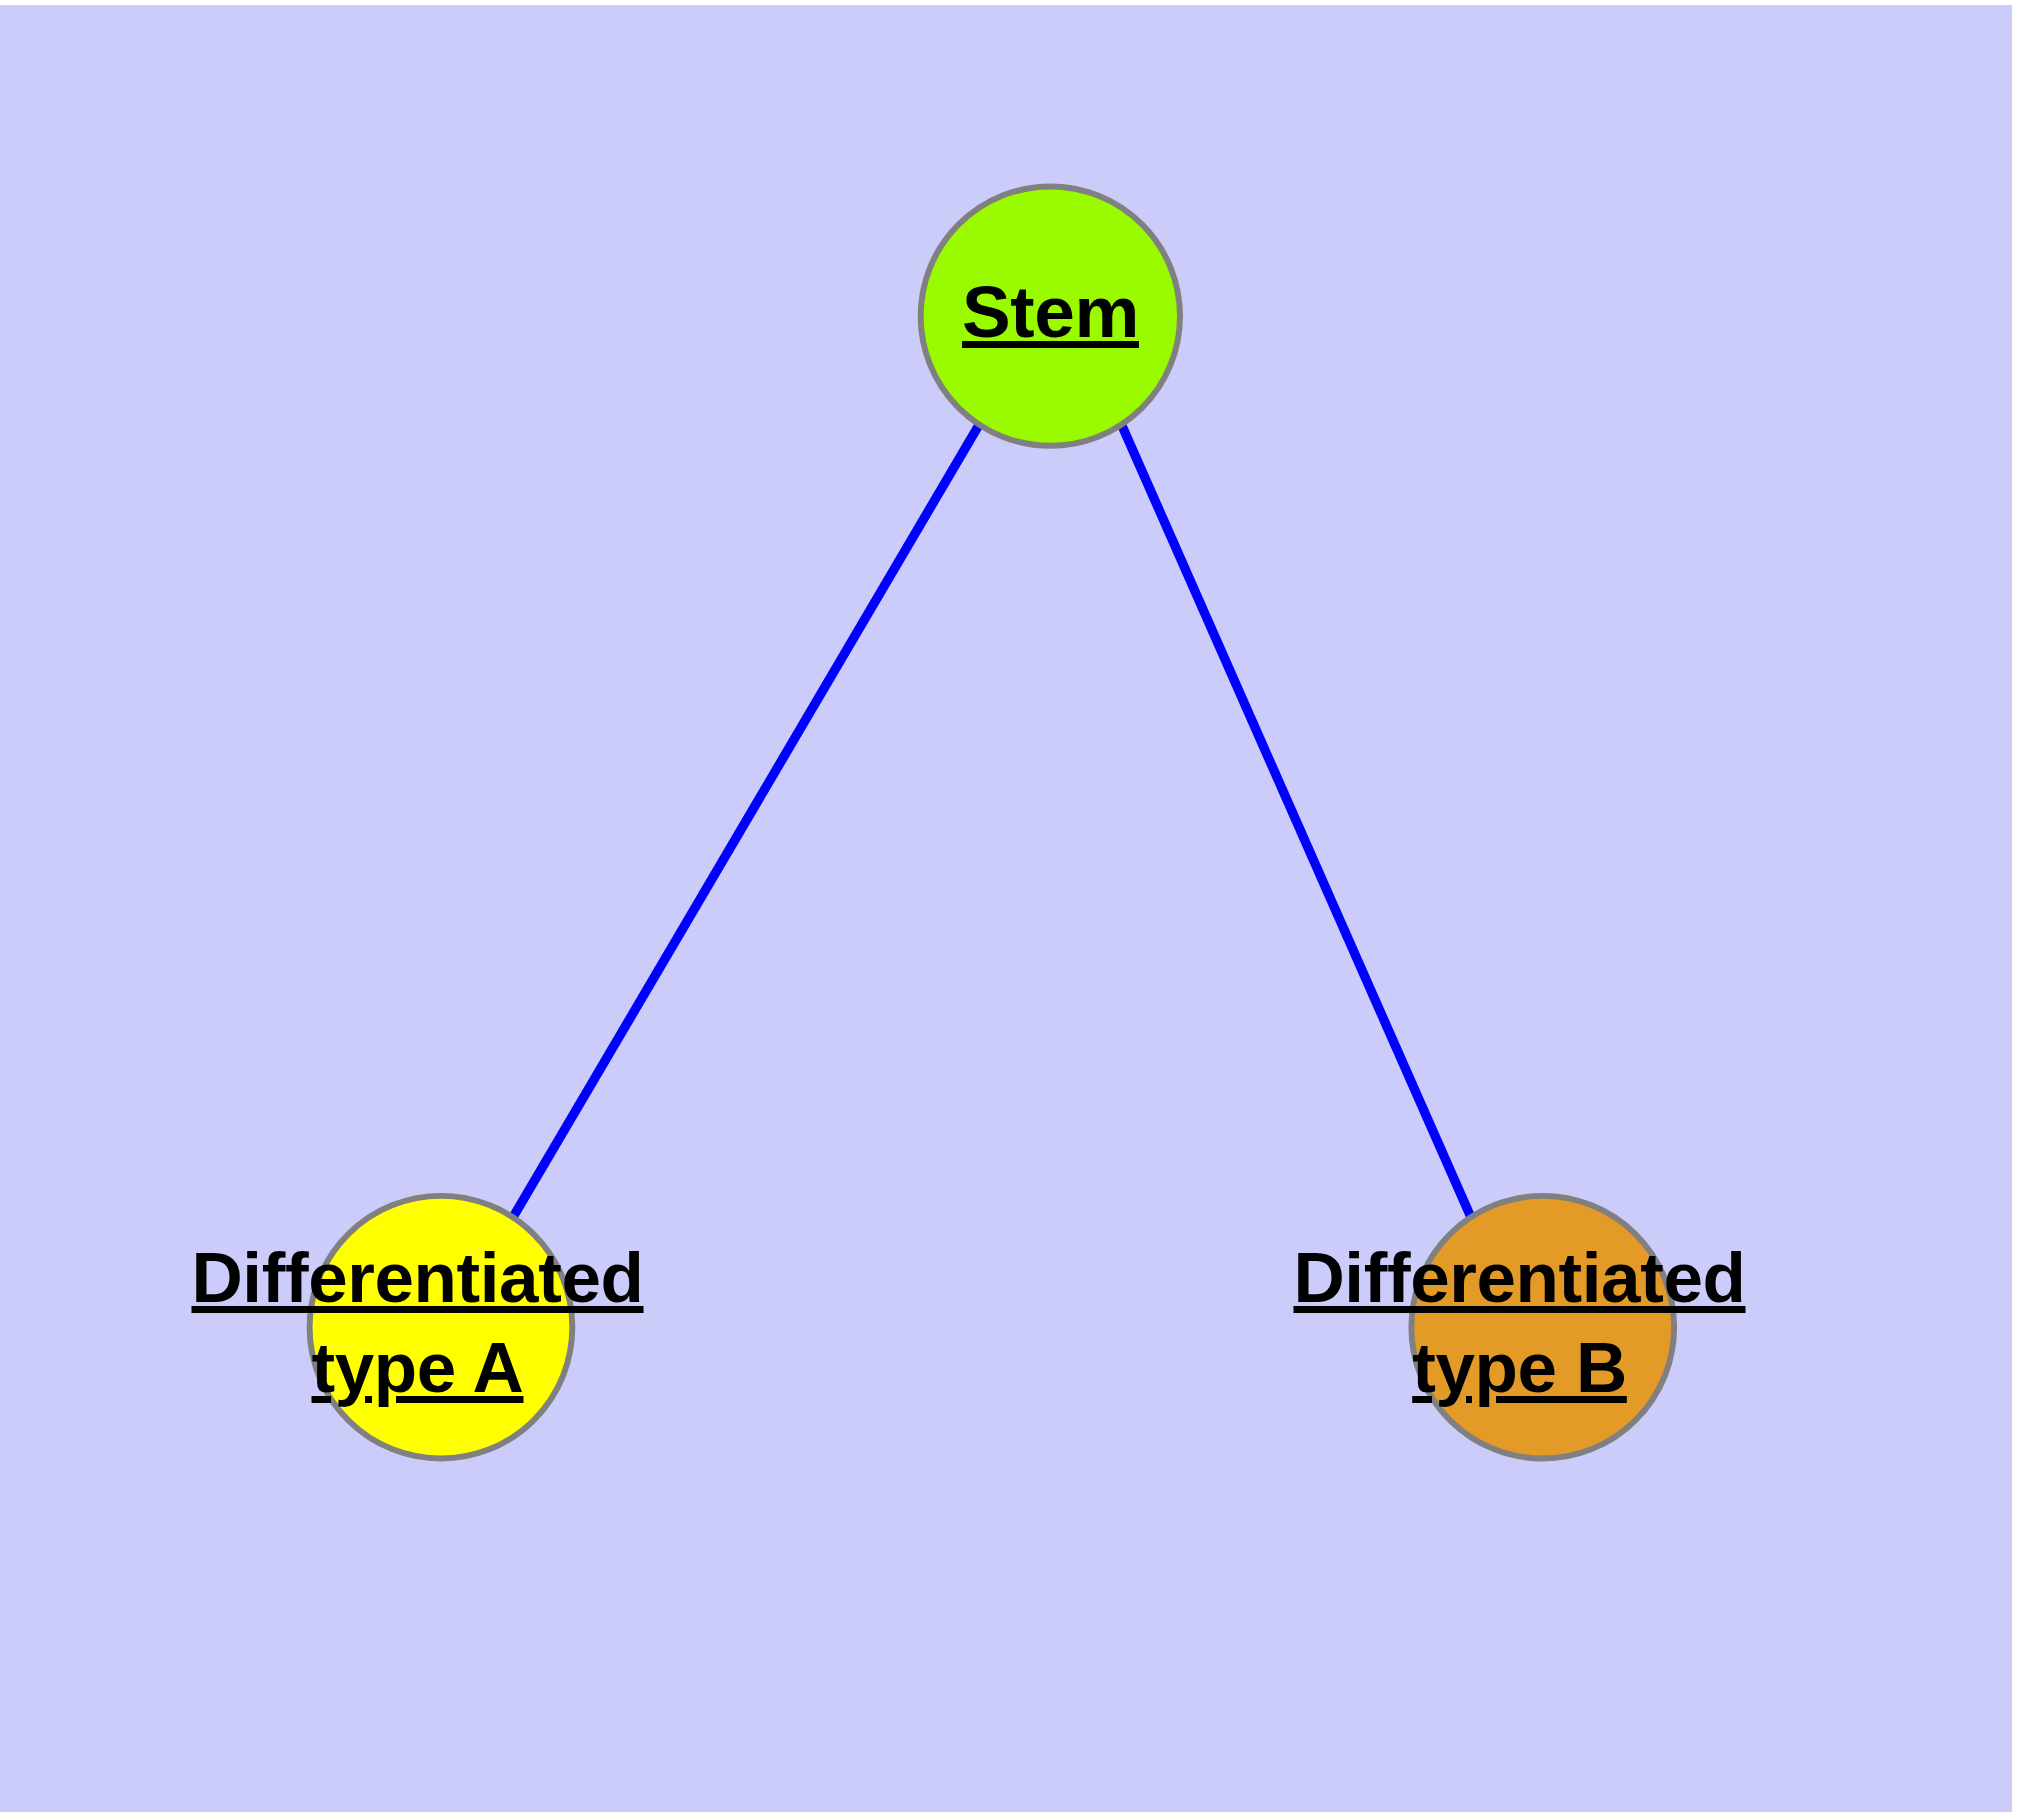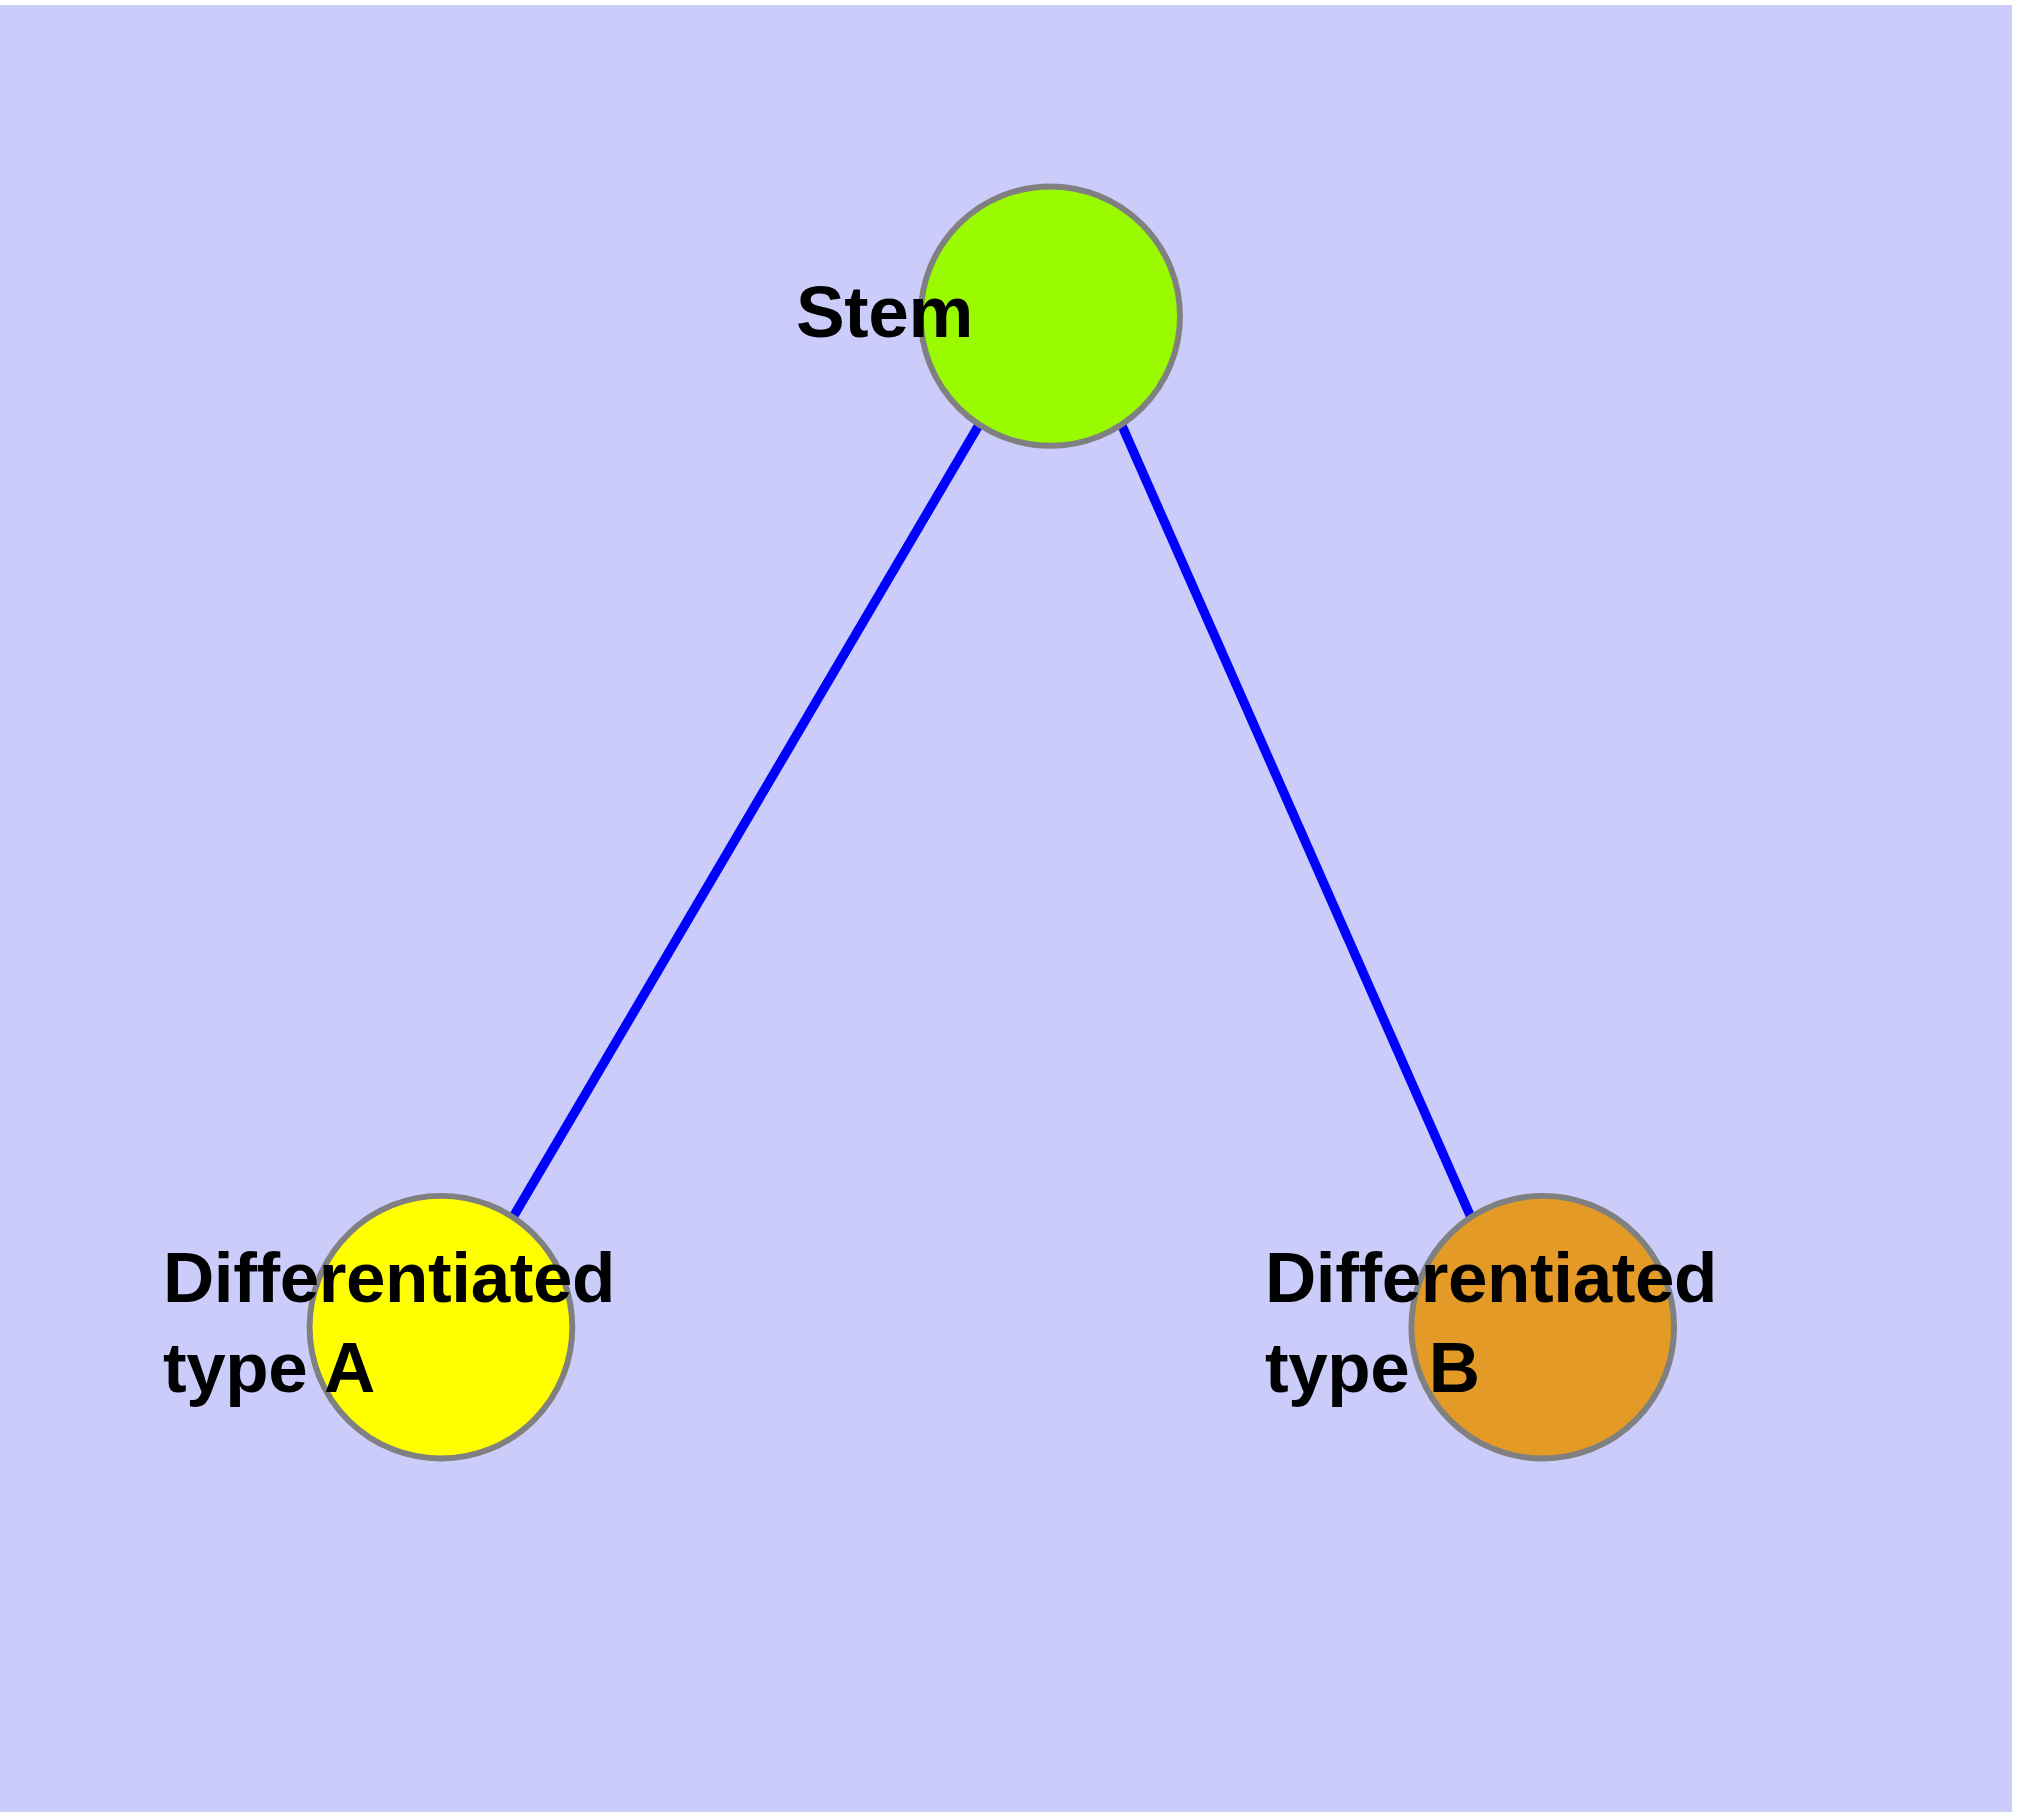--- a/index.html
+++ b/index.html
@@ -34,27 +34,29 @@
     stroke: #808080;
     stroke-width: 7;
   }
   .edge-line {
     stroke: #0000ff;
     stroke-width: 11;
     stroke-linecap: butt;
   }
   .node-label {
     position: absolute;
+    text-align: center;
     color: #000000;
     font-weight: bold;
     line-height: 1.27;
     white-space: pre;
     letter-spacing: -0.4px;
     -webkit-font-smoothing: antialiased;
     pointer-events: none;
+    text-decoration: underline;
   }
   #label-stem {
     font-size: 73px;
     left: 796px;
     top: 266px;
     width: 509px;
   }
   #label-diffA {
     font-size: 71px;
     left: 163px;

